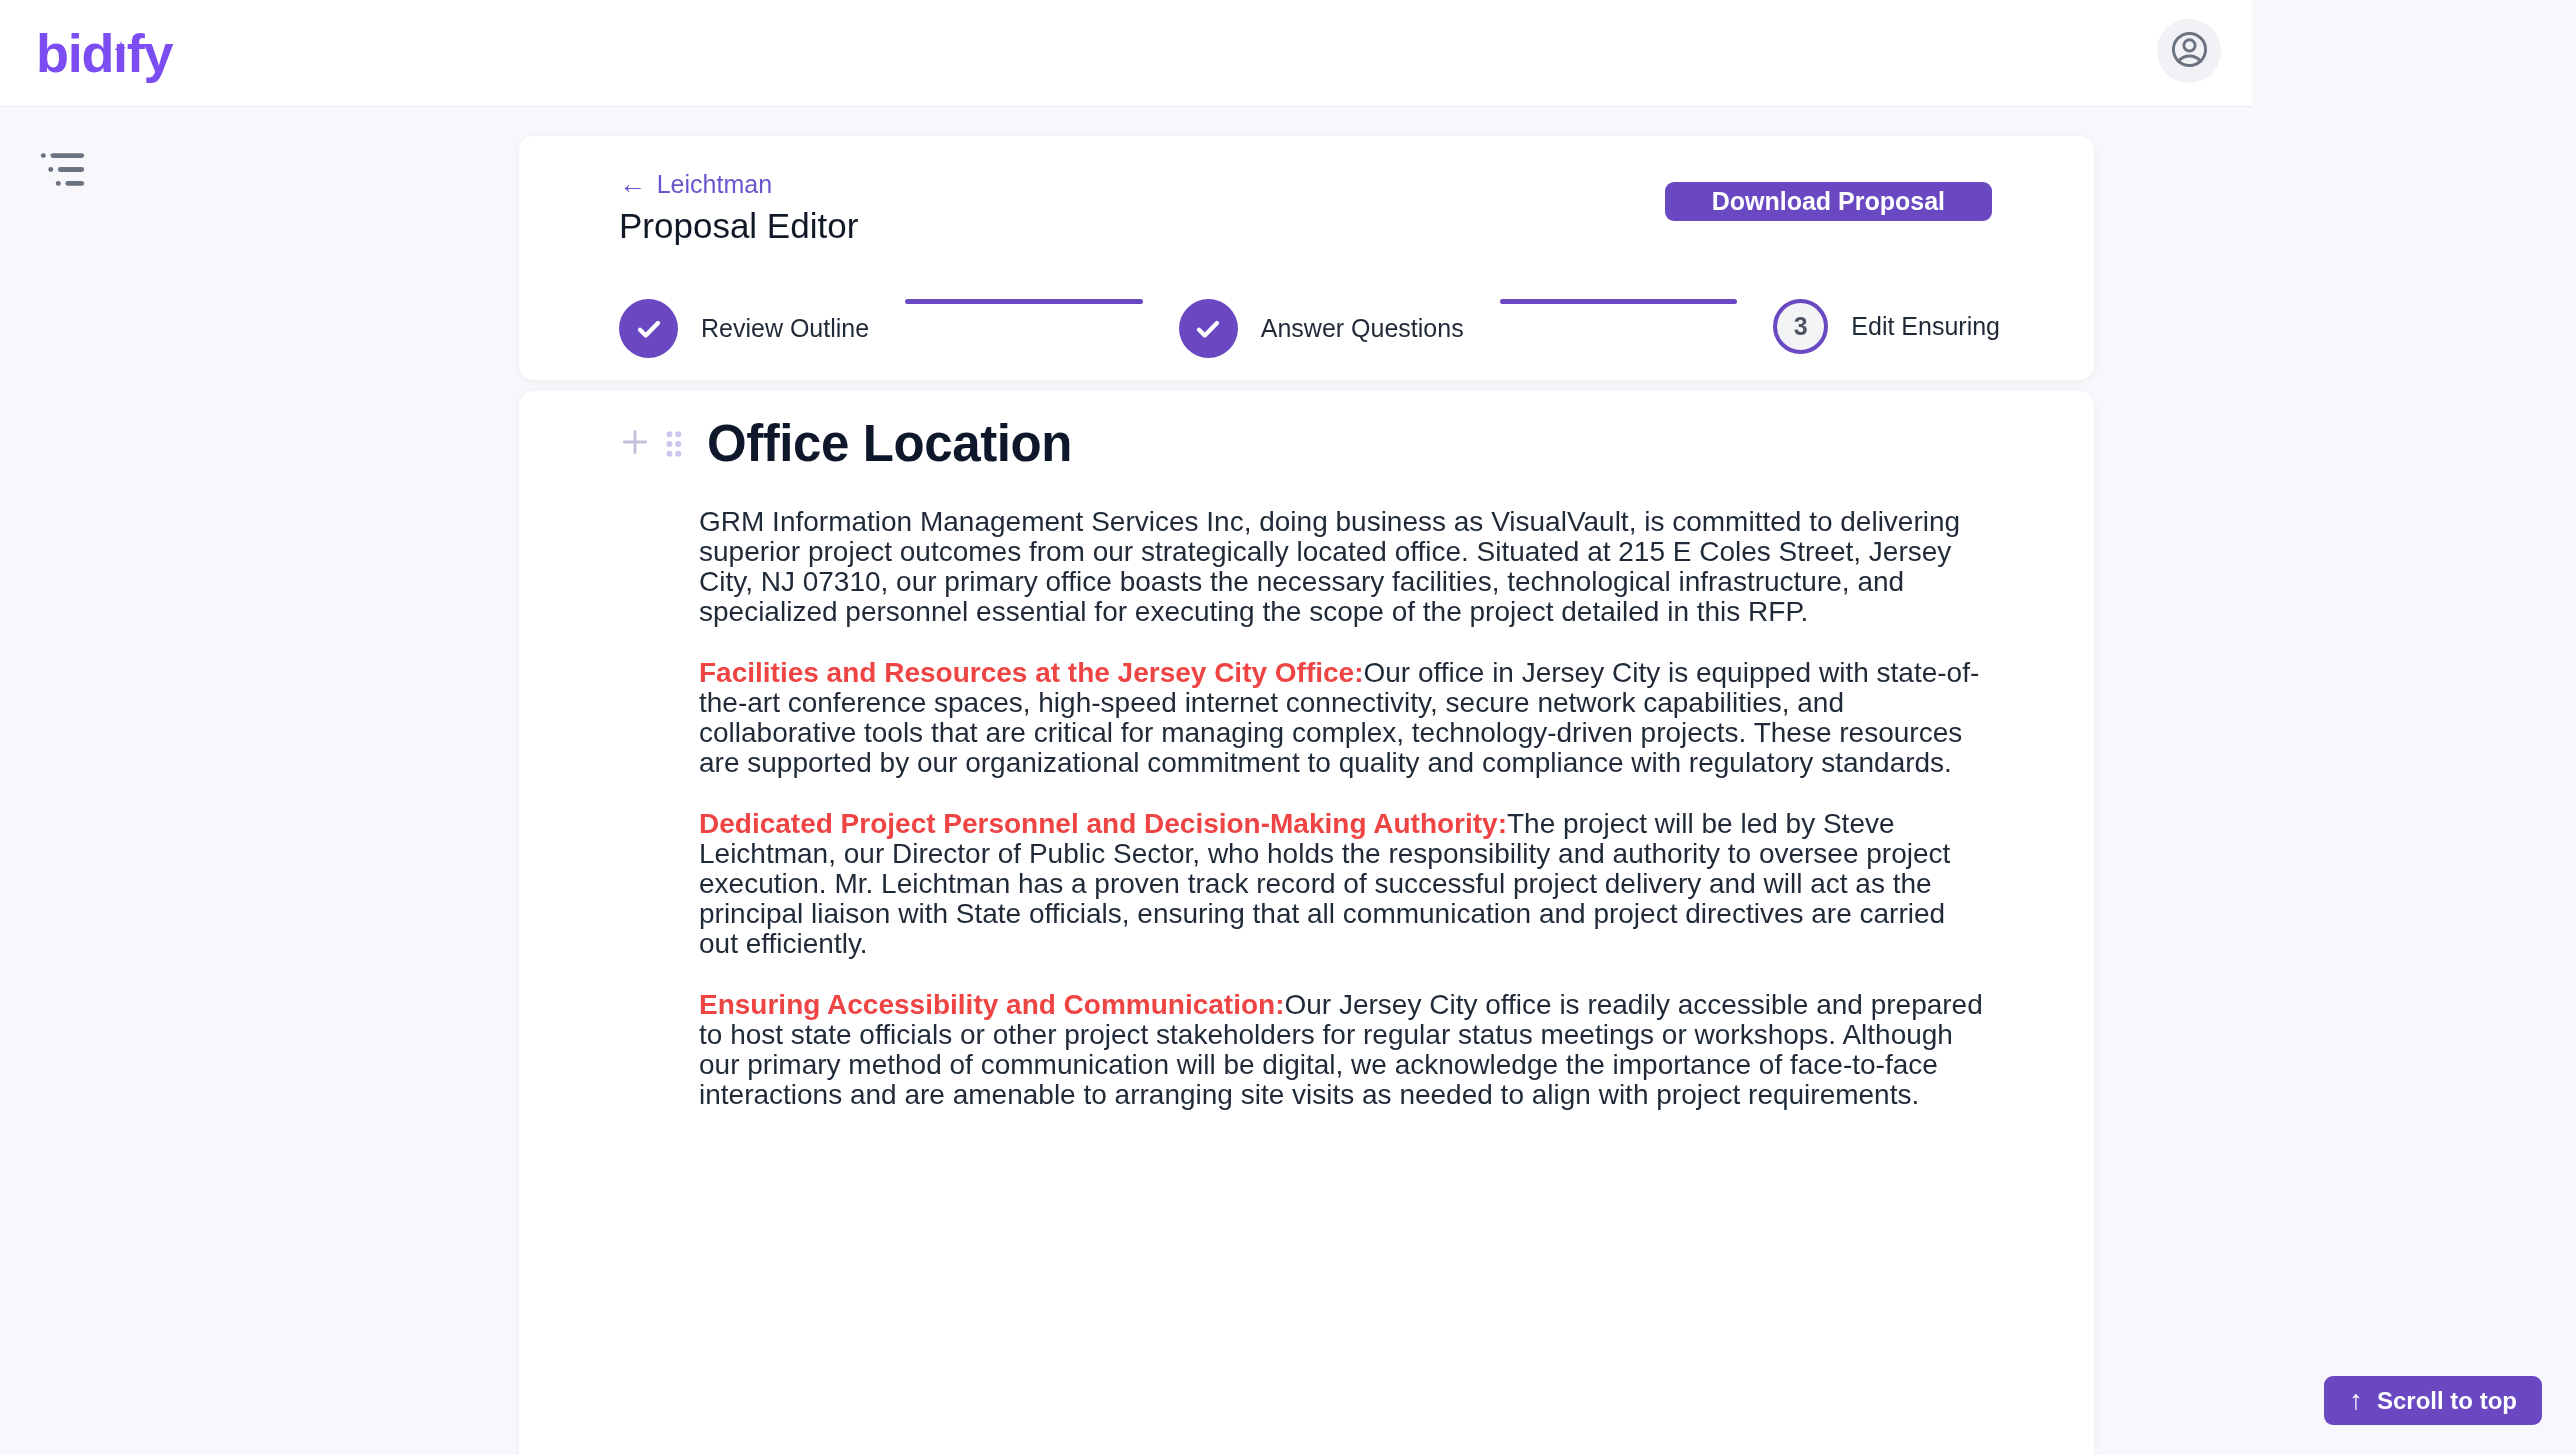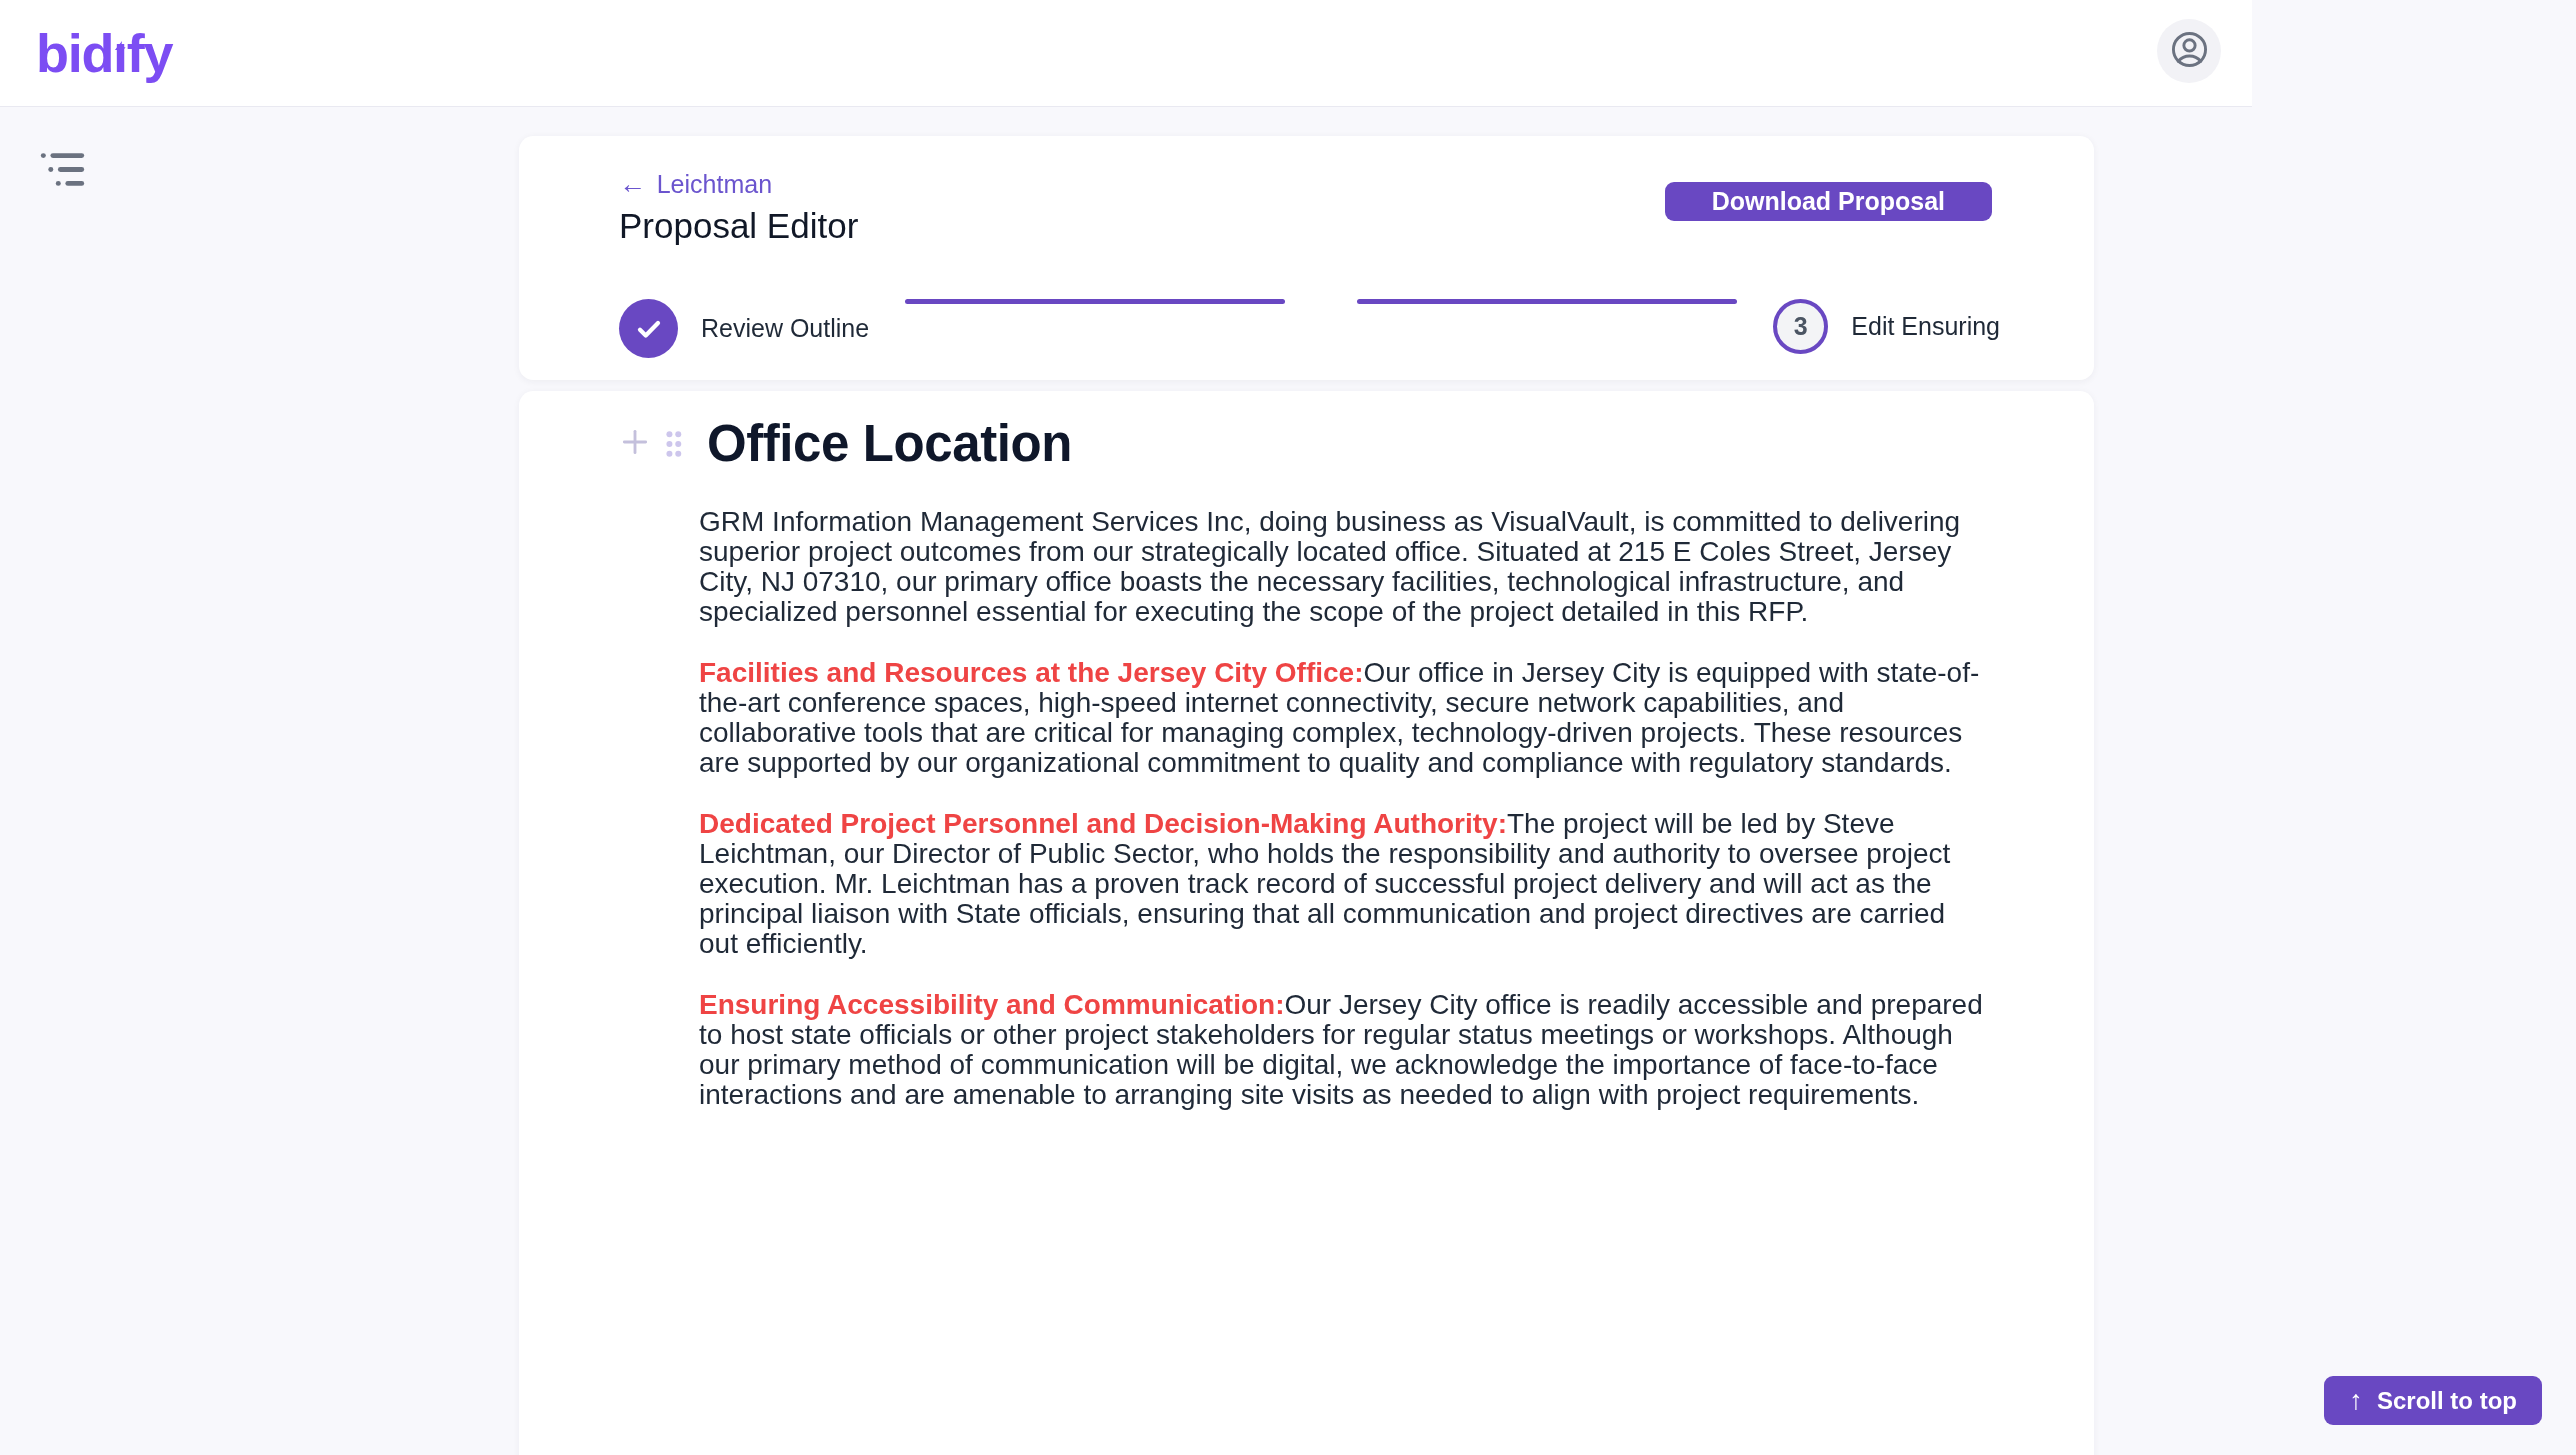--- a/index.html
+++ b/index.html
@@ -162,20 +162,28 @@
     <div class="stepper">
       <div class="step">
         <span class="step-circle">
           <svg width="30" height="30" viewBox="0 0 24 24" fill="none" stroke="#FFFFFF" stroke-width="3.4" stroke-linecap="round" stroke-linejoin="round">
               <path d="M4.8 12.6l4.6 4.6L19.2 7.2"></path>
             </svg>
         </span>
         <span class="step-label">Review Outline</span>
       </div>
       <div class="connector"></div>
+      <div class="step">
+        <span class="step-circle">
+          <svg width="30" height="30" viewBox="0 0 24 24" fill="none" stroke="#FFFFFF" stroke-width="3.4" stroke-linecap="round" stroke-linejoin="round">
+              <path d="M4.8 12.6l4.6 4.6L19.2 7.2"></path>
+            </svg>
+        </span>
+        <span class="step-label">Answer Questions</span>
+      </div>
       <div class="connector"></div>
       <div class="step">
         <span class="step-circle pending">3</span>
         <span class="step-label">Edit Ensuring</span>
       </div>
     </div>
   </section>
 
   <section class="card-body">
     <div class="section-heading-row">

